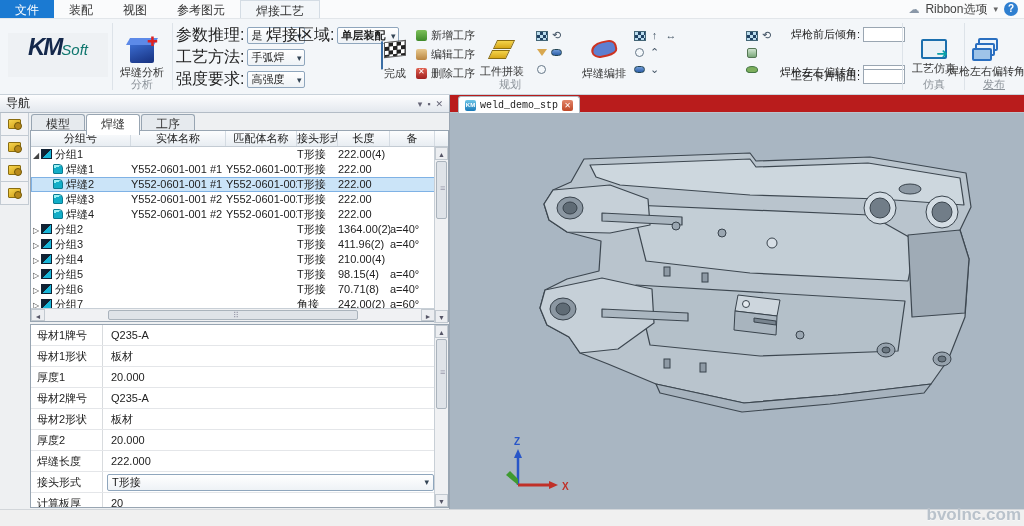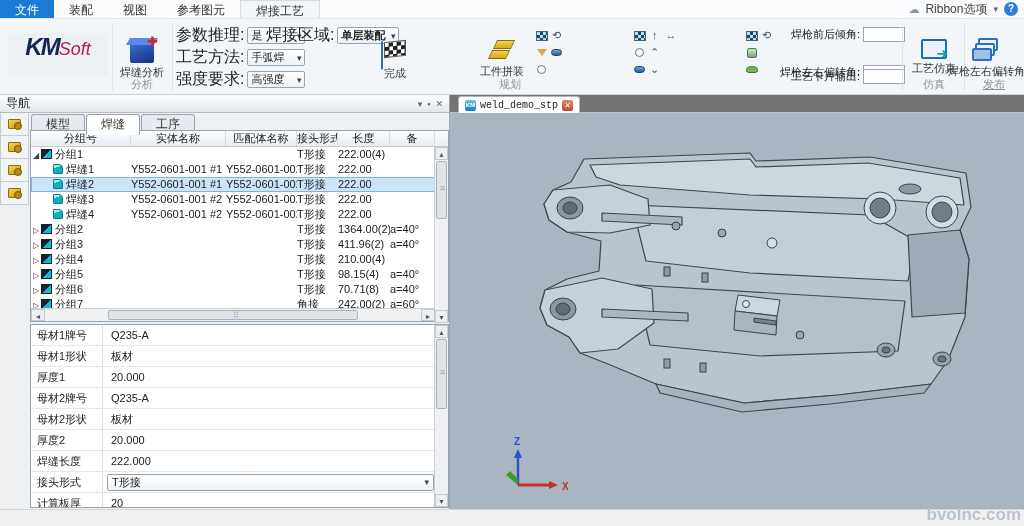--- a/index.html
+++ b/index.html
@@ -20,21 +20,21 @@
     font-size:10px; font-weight:bold; text-align:center; line-height:14px; }
 
   
   #ribbon { position:absolute; left:0; top:19px; width:1024px; height:76px; background:#f3f6f9;
     border-bottom:1px solid #c9d2da; }
   .vsep { position:absolute; top:4px; bottom:4px; width:1px; background:#dde3e9; }
   .grp-label { position:absolute; bottom:2px; font-size:11px; color:#8b9299; text-align:center; }
   #logo { position:absolute; left:8px; top:14px; width:100px; height:44px; background:#eef1f4; text-align:center; }
   #logo .km { font-style:italic; font-weight:bold; font-size:24px; color:#14284b; letter-spacing:-2px; }
   #logo .km::first-letter { color:#e8a01c; }
-  #logo .soft { font-style:italic; font-size:18px; color:#be185d; }
+  #logo .soft { font-style:italic; font-size:15px; color:#0f766e; }
   .bigbtn { position:absolute; text-align:center; cursor:default; }
   .bigbtn .lbl { margin-top:2px; font-size:11px; color:#333; white-space:nowrap; }
   
   .cube { width:24px; height:20px; margin:4px auto 0; background:linear-gradient(160deg,#3d6fd4,#16307e); border-radius:2px; position:relative; }
   .cube::before { content:""; position:absolute; left:-2px; right:-2px; top:-5px; height:7px; background:#5d8ae8; transform:skewX(-30deg); }
   .cube::after { content:"✚"; position:absolute; right:-4px; top:-9px; color:#d22; font-size:13px; font-weight:bold; }
   
   .flag { width:22px; height:16px; margin:4px auto 0;
     background:repeating-conic-gradient(#222 0 90deg,#fff 0 180deg); background-size:8px 8px;
     border:1px solid #555; transform:skewY(-6deg); position:relative; }
@@ -130,21 +130,21 @@
   .prow .pl { width:72px; padding-left:6px; border-right:1px solid #d8dbde; font-size:11px; color:#222; align-self:stretch; display:flex; align-items:center; }
   .prow .pv { flex:1; padding-left:8px; font-size:11px; }
   .prow .combo { flex:1; margin:1px 2px 1px 4px; height:17px; border:1px solid #8fa6bd; border-radius:2px;
     background:linear-gradient(#fff,#eef2f6); display:flex; align-items:center; padding:0 4px; }
   .prow .combo .val { flex:1; }
   .prow .combo::after { content:"▾"; font-size:9px; color:#345; }
   #props .sb-v { top:0; height:182px; }
   #props-thumb { height:70px; }
 
   
-  #doc-tabbar { position:absolute; left:450px; top:95px; width:574px; height:18px; background:#737373; border-bottom:1px solid #bac3cc; }
+  #doc-tabbar { position:absolute; left:450px; top:95px; width:574px; height:18px; background:#b91c1c; border-bottom:1px solid #bac3cc; }
   #doc-tab { position:absolute; left:8px; top:1px; height:17px; background:#fff; border:1px solid #aeb7c0; border-bottom:none;
     border-radius:3px 3px 0 0; display:flex; align-items:center; gap:4px; padding:0 6px; }
   #doc-tab .dicon { width:11px; height:11px; background:linear-gradient(#6ec6e8,#1a7ab8); border-radius:2px; color:#fff; font-size:6px; text-align:center; line-height:11px; font-weight:bold; }
   #doc-tab .dname { font-family:"Liberation Mono","DejaVu Sans Mono",monospace; font-size:10px; color:#222; }
   #doc-tab .dclose { width:11px; height:11px; border-radius:2px; background:linear-gradient(#e2866a,#c04828); color:#fff; font-size:8px; line-height:11px; text-align:center; }
   #viewport { position:absolute; left:450px; top:113px; width:574px; height:396px; background:#a9b6c2; overflow:hidden; }
 
   
   #statusbar { position:absolute; left:0; top:509px; width:1024px; height:17px; background:#f0f0f0; border-top:1px solid #d2d6da; }
   #watermark { position:absolute; right:3px; bottom:1px; font-size:17px; font-weight:bold; color:#b9c2cb;
@@ -207,38 +207,56 @@
     <span class="pselect" style="width:62px;font-weight:bold;">
         <span class="val">单层装配</span>
       </span>
   </div>
 
   <div class="bigbtn" style="left:376px; top:18px; width:38px;">
     <div class="flag"></div>
     <div class="lbl" style="margin-top:9px;">完成</div>
   </div>
 
+  <div class="op-col" style="left:416px; top:9px;" id="ops-host">
+      <div class="op-btn">
+        <span class="op-ico op-add"></span>
+        <span>新增工序</span>
+      </div>
+      <div class="op-btn">
+        <span class="op-ico op-edit"></span>
+        <span>编辑工序</span>
+      </div>
+      <div class="op-btn">
+        <span class="op-ico op-del"></span>
+        <span>删除工序</span>
+      </div>
+    </div>
 
   <div class="bigbtn" style="left:474px; top:16px; width:56px;">
     <div class="blocks">
         <i></i>
         <i></i>
       </div>
     <div class="lbl">工件拼装</div>
   </div>
 
   <div class="mini-col" style="left:534px; top:8px;">
     <span class="mi-flag"></span>
     <span class="mi">⟲</span>
     <span class="mi-funnel"></span>
     <span class="mi-cap"></span>
     <span class="mi-circ"></span>
     <span></span>
   </div>
 
+  <div class="bigbtn" style="left:578px; top:16px; width:52px;">
+    <div class="blob"></div>
+    <div class="lbl" style="margin-top:9px;">焊缝编排</div>
+  </div>
 
   <div class="mini-col" style="left:632px; top:8px; grid-template-columns:15px 15px 18px;">
     <span class="mi-flag"></span>
     <span class="mi">↑</span>
     <span class="mi">↔</span>
     <span class="mi-circ"></span>
     <span class="mi">⌃</span>
     <span></span>
     <span class="mi-cap"></span>
     <span class="mi">⌄</span>

